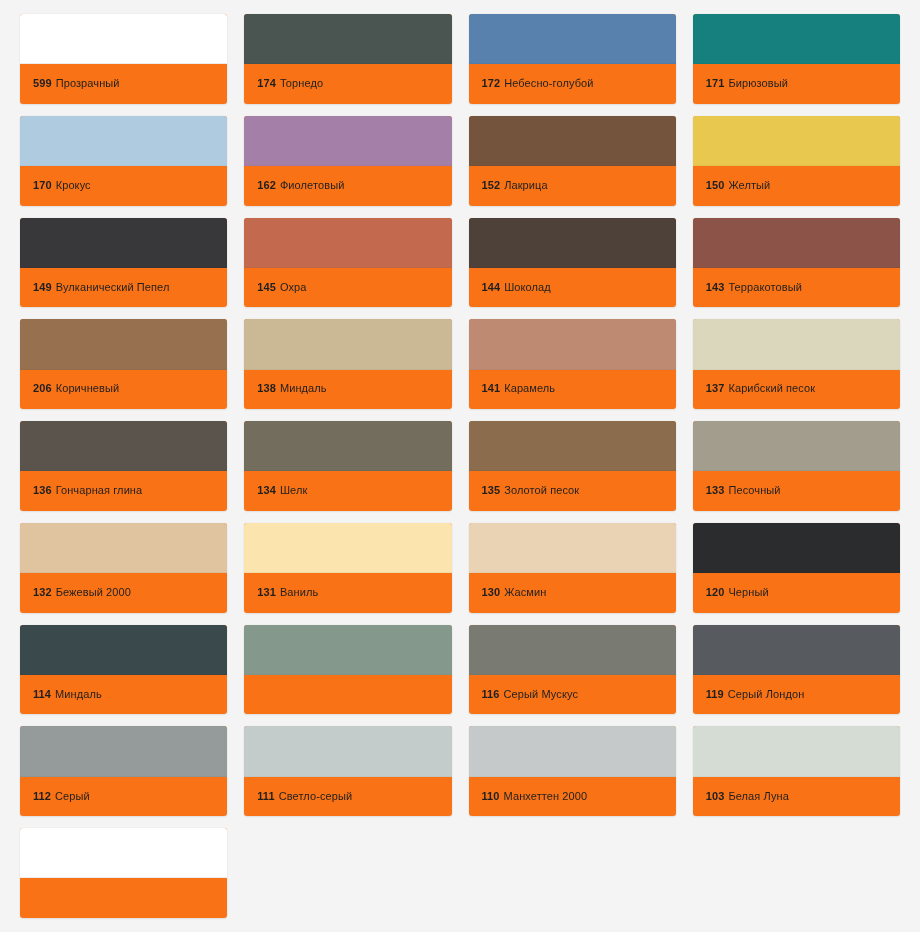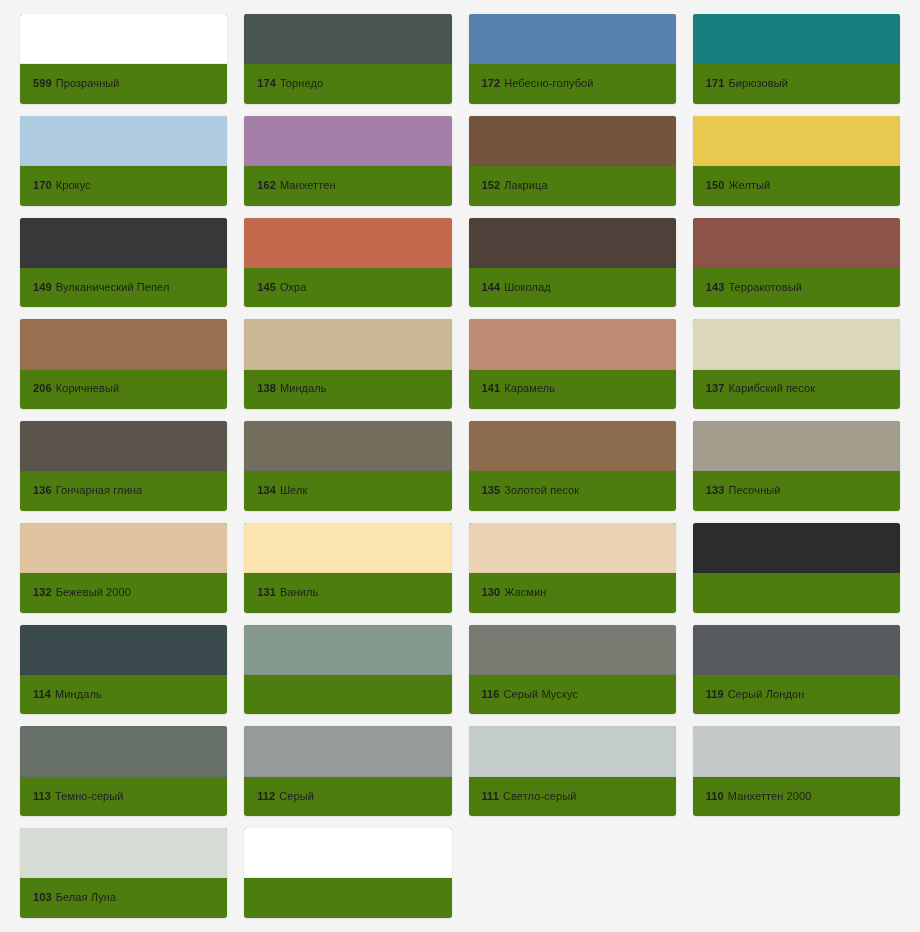--- a/index.html
+++ b/index.html
@@ -23,21 +23,21 @@
     padding: 14px 20px 14px 20px;
     display: grid;
     grid-template-columns: repeat(4, 1fr);
     grid-template-rows: repeat(9, 1fr);
     column-gap: 17px;
     row-gap: 12px;
     align-content: start;
   }
 
   .swatch-card {
-    background: #4d7c0f;
+    background: #f97316;
     border-radius: 3px;
     box-shadow: 0 1px 2px rgba(0,0,0,0.07), 0 0 0 0.5px rgba(0,0,0,0.035);
     display: flex;
     flex-direction: column;
     overflow: hidden;
     cursor: pointer;
     min-height: 0;
   }
 
   .swatch-card.is-empty {
@@ -113,21 +113,21 @@
       <div class="swatch-color" style="background: rgb(174, 203, 223);"></div>
       <div class="swatch-label">
         <span class="swatch-code">170</span>
         <span class="swatch-name">Крокус</span>
       </div>
     </div>
     <div class="swatch-card">
       <div class="swatch-color" style="background: rgb(164, 127, 168);"></div>
       <div class="swatch-label">
         <span class="swatch-code">162</span>
-        <span class="swatch-name">Манхеттен</span>
+        <span class="swatch-name">Фиолетовый</span>
       </div>
     </div>
     <div class="swatch-card">
       <div class="swatch-color" style="background: rgb(116, 84, 60);"></div>
       <div class="swatch-label">
         <span class="swatch-code">152</span>
         <span class="swatch-name">Лакрица</span>
       </div>
     </div>
     <div class="swatch-card">
@@ -237,20 +237,24 @@
     </div>
     <div class="swatch-card">
       <div class="swatch-color" style="background: rgb(233, 211, 180);"></div>
       <div class="swatch-label">
         <span class="swatch-code">130</span>
         <span class="swatch-name">Жасмин</span>
       </div>
     </div>
     <div class="swatch-card">
       <div class="swatch-color" style="background: rgb(43, 44, 46);"></div>
+      <div class="swatch-label">
+        <span class="swatch-code">120</span>
+        <span class="swatch-name">Черный</span>
+      </div>
     </div>
     <div class="swatch-card">
       <div class="swatch-color" style="background: rgb(58, 73, 76);"></div>
       <div class="swatch-label">
         <span class="swatch-code">114</span>
         <span class="swatch-name">Миндаль</span>
       </div>
     </div>
     <div class="swatch-card">
       <div class="swatch-color" style="background: rgb(132, 153, 140);"></div>
@@ -260,27 +264,20 @@
       <div class="swatch-label">
         <span class="swatch-code">116</span>
         <span class="swatch-name">Серый Мускус</span>
       </div>
     </div>
     <div class="swatch-card">
       <div class="swatch-color" style="background: rgb(87, 90, 94);"></div>
       <div class="swatch-label">
         <span class="swatch-code">119</span>
         <span class="swatch-name">Серый Лондон</span>
-      </div>
-    </div>
-    <div class="swatch-card">
-      <div class="swatch-color" style="background: rgb(104, 112, 106);"></div>
-      <div class="swatch-label">
-        <span class="swatch-code">113</span>
-        <span class="swatch-name">Темно-серый</span>
       </div>
     </div>
     <div class="swatch-card">
       <div class="swatch-color" style="background: rgb(149, 154, 155);"></div>
       <div class="swatch-label">
         <span class="swatch-code">112</span>
         <span class="swatch-name">Серый</span>
       </div>
     </div>
     <div class="swatch-card">

